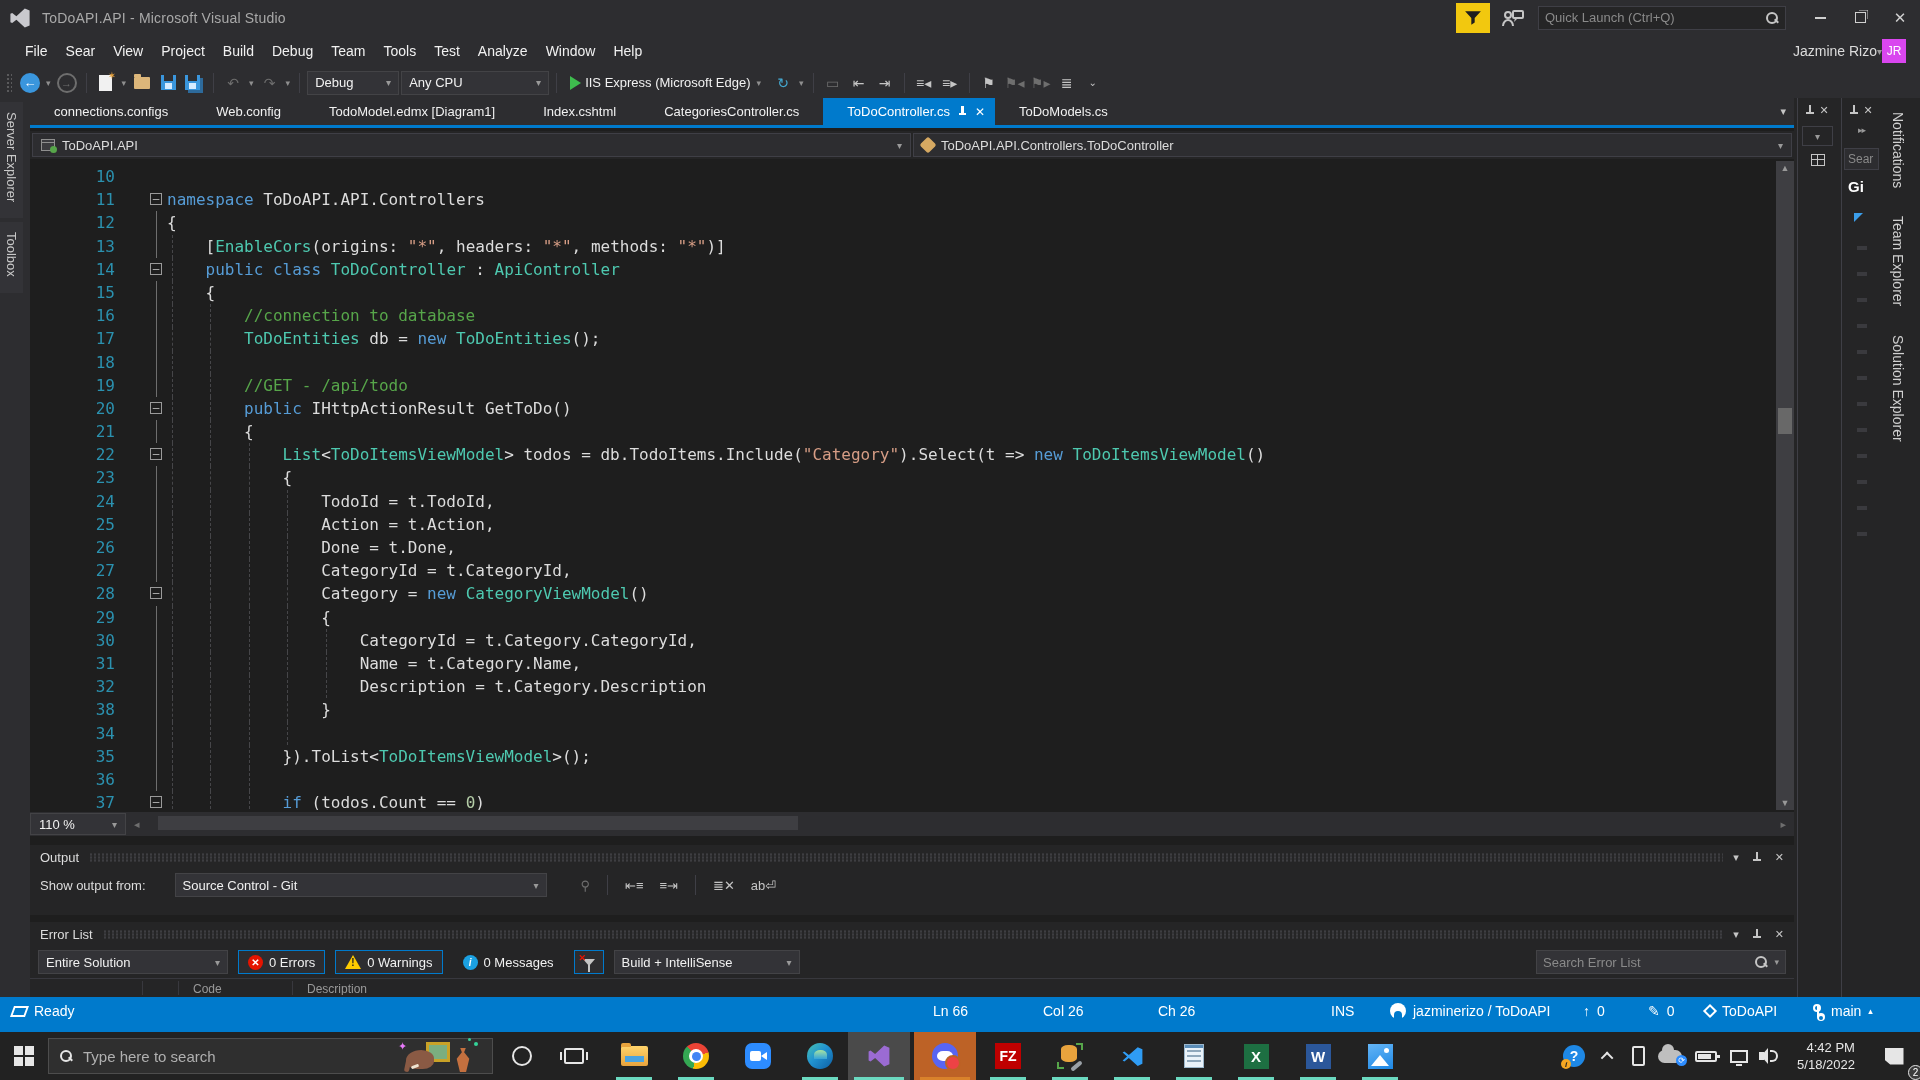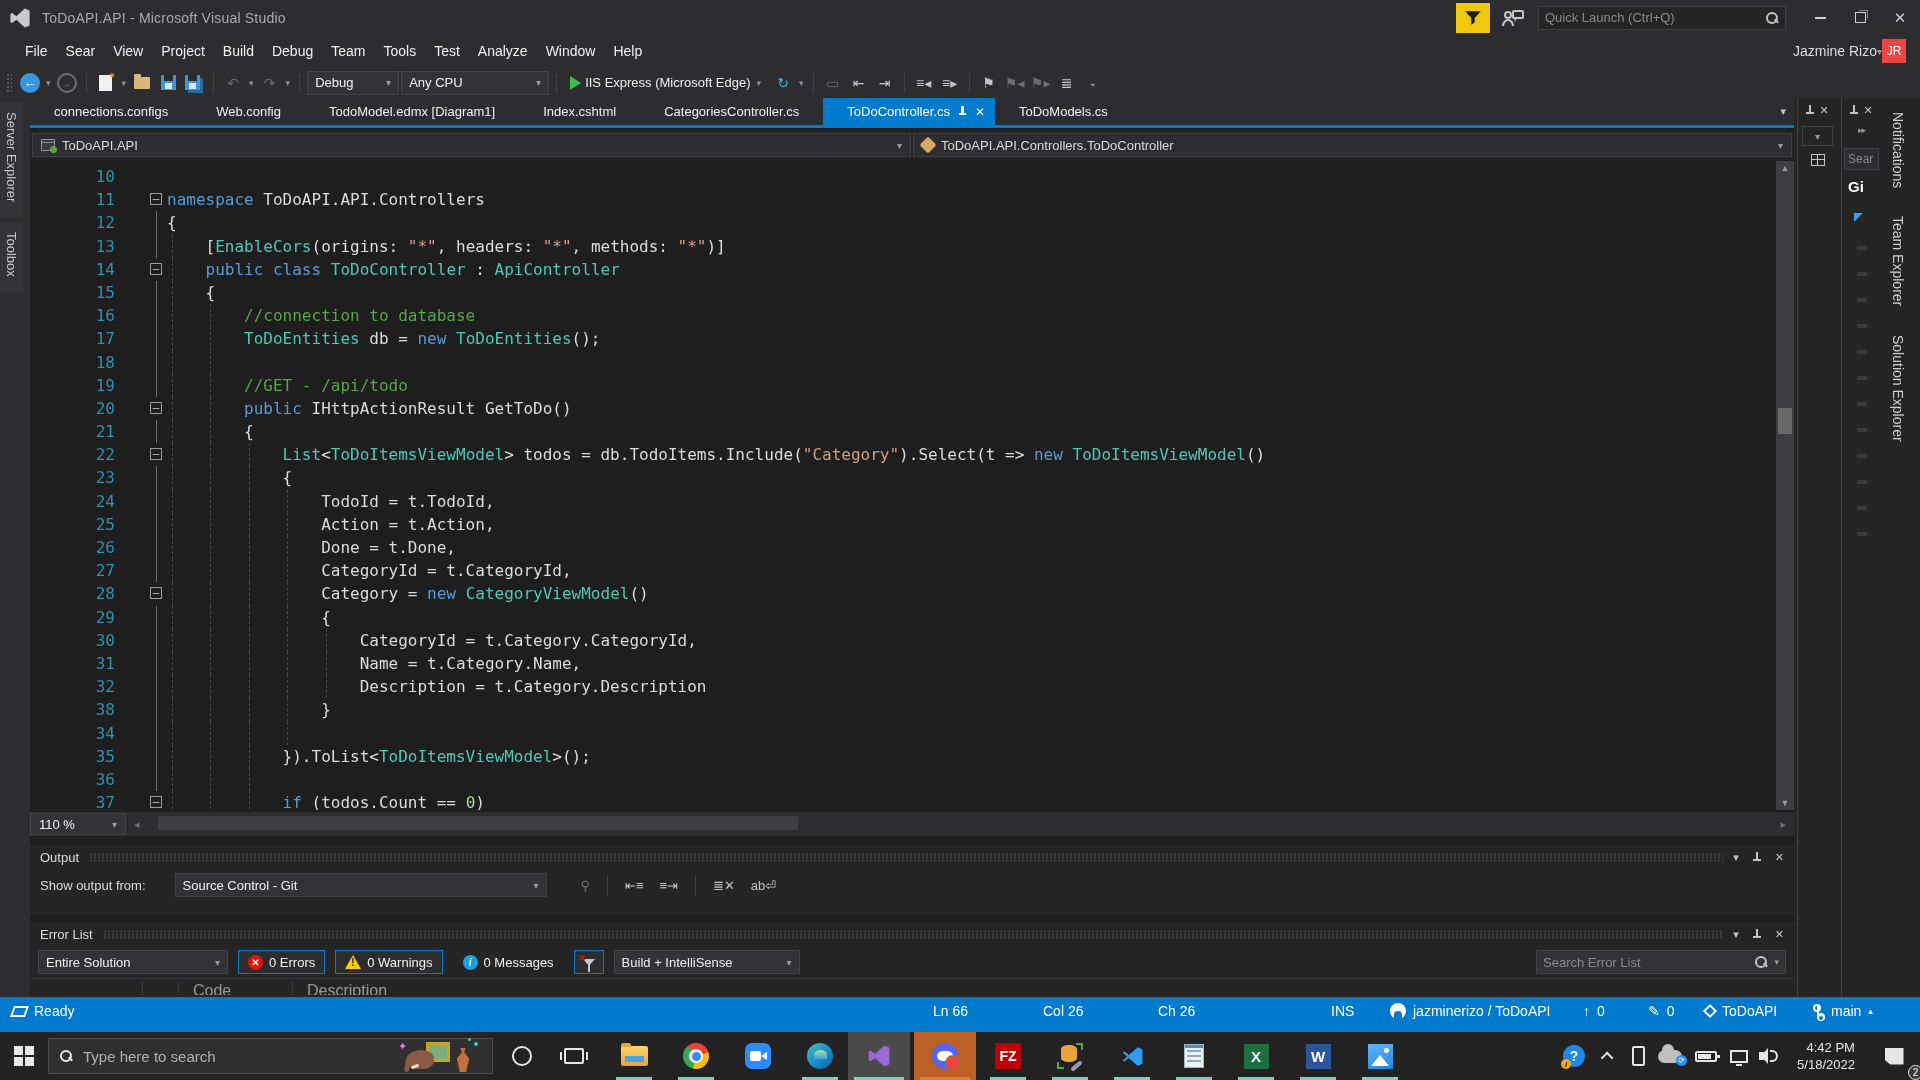--- a/index.html
+++ b/index.html
@@ -24,21 +24,21 @@
   .win-min::before { content:""; width:11px; height:2px; background:#D0D0D0; }
   .win-restore::before { content:""; width:9px; height:9px; border:1.5px solid #D0D0D0; box-shadow:2px -2px 0 -0.5px #2D2D30, 3px -3px 0 -1px #D0D0D0; }
   .win-close { font-size:15px; }
 
   
   .menubar { position:absolute; left:0; top:35px; width:1920px; height:32px; display:flex; align-items:center; padding-left:16px; }
   .menu-item { padding:4px 9px; font-size:14px; color:#F1F1F1; }
   .account { position:absolute; right:14px; top:0; height:32px; display:flex; align-items:center; gap:0; }
   .account-name { font-size:14px; color:#DCDCDC; }
   .account .dd { color:#999; font-size:10px; }
-  .avatar { width:24px; height:24px; background:#ef4444; color:#fff; font-size:12px; display:flex; align-items:center; justify-content:center; }
+  .avatar { width:24px; height:24px; background:#d946ef; color:#fff; font-size:12px; display:flex; align-items:center; justify-content:center; }
 
   
   .toolbar { position:absolute; left:0; top:67px; width:1920px; height:31px; display:flex; align-items:center; padding-left:6px; gap:2px; font-size:13px; }
   .grip { width:6px; height:20px; margin-right:4px;
      background:radial-gradient(circle,#5a5a5c 1px,transparent 1.3px); background-size:4px 4px; }
   .tb-sep { width:1px; height:20px; background:#3F3F46; margin:0 5px; }
   .tbi { height:24px; min-width:24px; display:flex; align-items:center; justify-content:center; color:#C5C5C5; font-size:14px; }
   .tbi.dis { color:#6E6E6E; }
   .tbi .glyph { line-height:1; }
   .dd-sm { color:#8f8f8f; font-size:9px; padding:0 2px; }
@@ -141,21 +141,21 @@
   .warn-ic::after { content:"!"; position:absolute; left:-2px; top:2px; color:#1E1E1E; font-size:10px; font-weight:bold; }
   .info-ic { width:15px; height:15px; border-radius:50%; background:#1BA1E2; color:#fff; font-size:10px; display:flex; align-items:center; justify-content:center; font-weight:bold; font-style:italic; }
   .filter-btn2 { width:30px; height:24px; border:1px solid #007ACC; background:#2D2D30; display:flex; align-items:center; justify-content:center; position:relative; }
   .funnel-sm { width:0; height:0; border-left:6px solid transparent; border-right:6px solid transparent; border-top:7px solid #C5C5C5; position:relative; }
   .funnel-sm::after { content:""; position:absolute; left:-1px; top:-1px; width:2px; height:7px; background:#C5C5C5; }
   .filter-x { position:absolute; left:4px; top:2px; color:#E51400; font-size:9px; font-weight:bold; }
   .el-search { position:absolute; right:8px; top:4px; width:250px; height:24px; background:#333337; border:1px solid #434346; display:flex; align-items:center; padding:0 6px; gap:6px; }
   .el-search input { flex:1; background:transparent; border:none; outline:none; color:#999; font-size:13px; font-family:"Liberation Sans",sans-serif; }
   .el-search input::placeholder { color:#8A8A8A; }
   .el-cols { position:relative; height:17px; overflow:hidden; border-top:1px solid #3F3F46; opacity:.75; }
-  .el-col-label { position:absolute; top:3px; font-size:16px; color:#BFBFBF; }
+  .el-col-label { position:absolute; top:3px; font-size:12px; color:#BFBFBF; }
   .el-col-sep { position:absolute; top:2px; width:1px; height:15px; background:#3F3F46; }
 
   
   .dockA { position:absolute; left:1797px; top:0; width:40px; height:899px; background:#252526; border-left:1px solid #3F3F46; }
   .dockB { position:absolute; left:1841px; top:0; width:40px; height:899px; background:#252526; border-left:1px solid #3F3F46; }
   .dock-head { height:24px; display:flex; align-items:center; justify-content:center; gap:5px; color:#C5C5C5; font-size:11px; }
   .dock-caret { height:20px; display:flex; align-items:center; justify-content:center; color:#999; font-size:10px; border:1px solid #3F3F46; margin:4px 4px; }
   .grid-ic { width:14px; height:12px; margin:8px auto; border:1px solid #C5C5C5; position:relative; }
   .grid-ic::before { content:""; position:absolute; left:5px; top:0; bottom:0; width:1px; background:#C5C5C5; }
   .grid-ic::after { content:""; position:absolute; left:0; right:0; top:4px; height:1px; background:#C5C5C5; }

